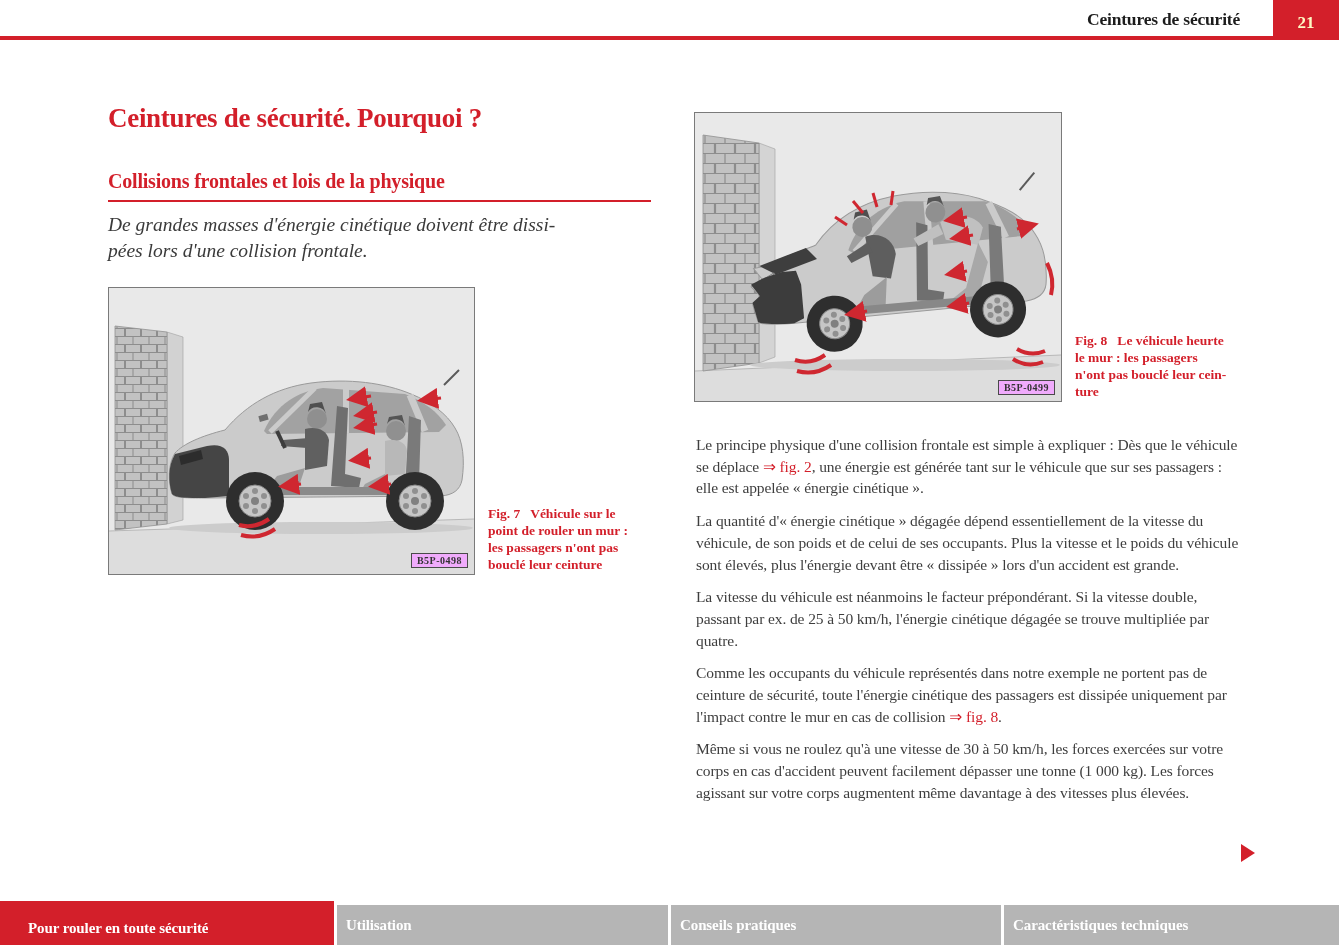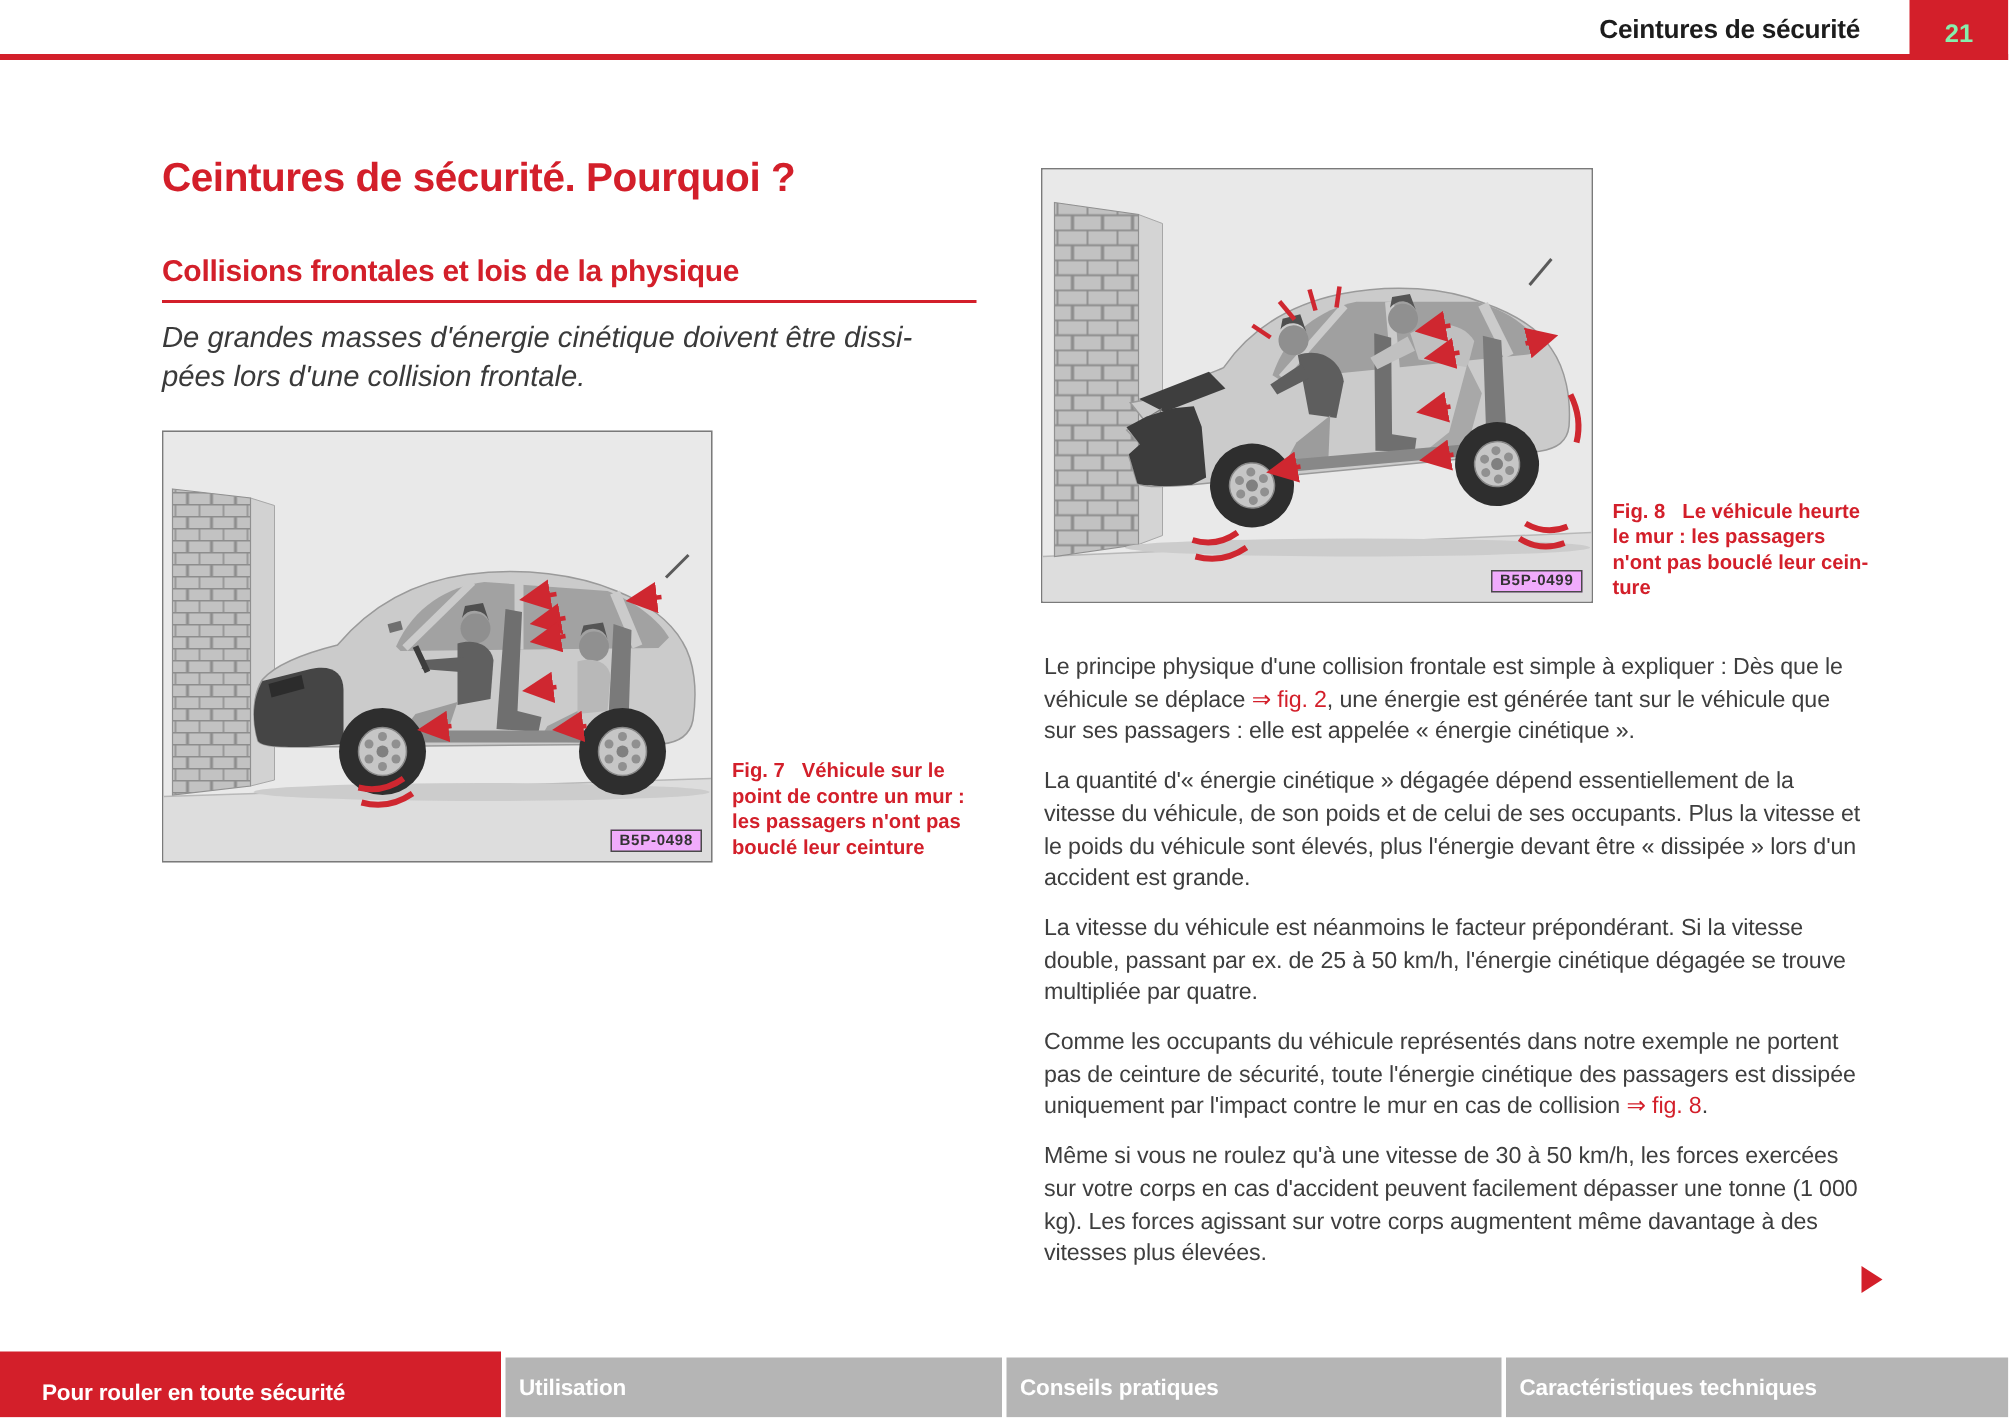--- a/index.html
+++ b/index.html
@@ -2,28 +2,28 @@
 <html><head>
 <meta charset="utf-8">
 <style>
   :root{
     --red:#d31f2a;
     --tabgray:#b5b5b5;
     --body:#3e3e3e;
   }
   html,body{margin:0;padding:0;background:#ffffff;}
   .page{position:relative;width:1339px;height:945px;background:#fff;overflow:hidden;
-        font-family:Liberation Sans, sans-serif;}
+        font-family:Liberation Serif, serif;}
 
   
   .header-title{position:absolute;top:9px;right:99px;font-size:17.5px;font-weight:bold;
                 color:#1c1c1c;letter-spacing:-0.2px;}
   .header-rule{position:absolute;left:0;top:36px;width:1339px;height:4px;background:var(--red);}
   .pagebox{position:absolute;left:1273px;top:0;width:66px;height:40px;background:var(--red);
-           color:#86efac;font-weight:bold;font-size:17px;text-align:center;line-height:46px;
+           color:#fef9c3;font-weight:bold;font-size:17px;text-align:center;line-height:46px;
            box-sizing:border-box;}
 
   
   .h1{position:absolute;left:108px;top:103px;width:560px;font-size:27px;font-weight:bold;
       color:var(--red);letter-spacing:-0.3px;}
   .h2wrap{position:absolute;left:108px;top:170px;width:543px;border-bottom:2px solid var(--red);
           padding-bottom:7px;}
   .h2{font-size:20px;font-weight:bold;color:var(--red);letter-spacing:-0.2px;}
   .lead{position:absolute;left:108px;top:212px;font-size:19.5px;font-style:italic;
         color:#3a3a3a;line-height:26px;}
@@ -166,21 +166,21 @@
       </g>
       <g stroke="#cf2730" stroke-width="4" fill="none">
         <path d="M160,231 Q146,241 130,237"></path>
         <path d="M166,241 Q150,252 132,247"></path>
       </g>
     </svg>
     <div class="figcode">B5P-0498</div>
   </div>
   <div class="caption" id="cap7">
     <span>Fig. 7   Véhicule sur le</span>
-    <span>point de contre un mur :</span>
+    <span>point de rouler un mur :</span>
     <span>les passagers n'ont pas</span>
     <span>bouclé leur ceinture</span>
   </div>
 
   <div class="fig" id="fig8">
     <svg viewBox="0 0 366 288">
       <defs>
         <pattern id="brickB" width="20" height="20" patternUnits="userSpaceOnUse">
           <rect width="20" height="20" fill="#c2c2c2"></rect>
           <path d="M0,0.5 H20 M0,10.5 H20 M10,0.5 V10.5 M0.5,10.5 V20 M19.5,10.5 V20" stroke="#8d8d8d" stroke-width="1.2" fill="none"></path>

